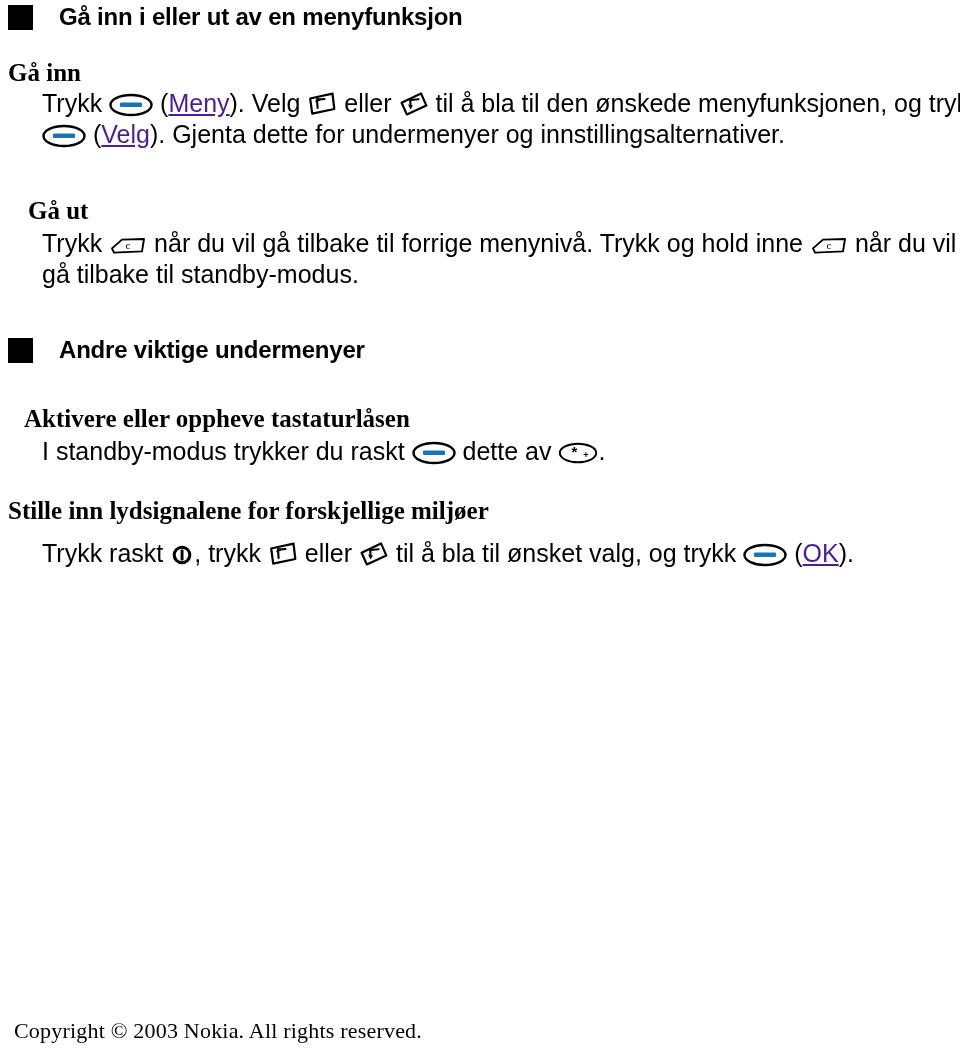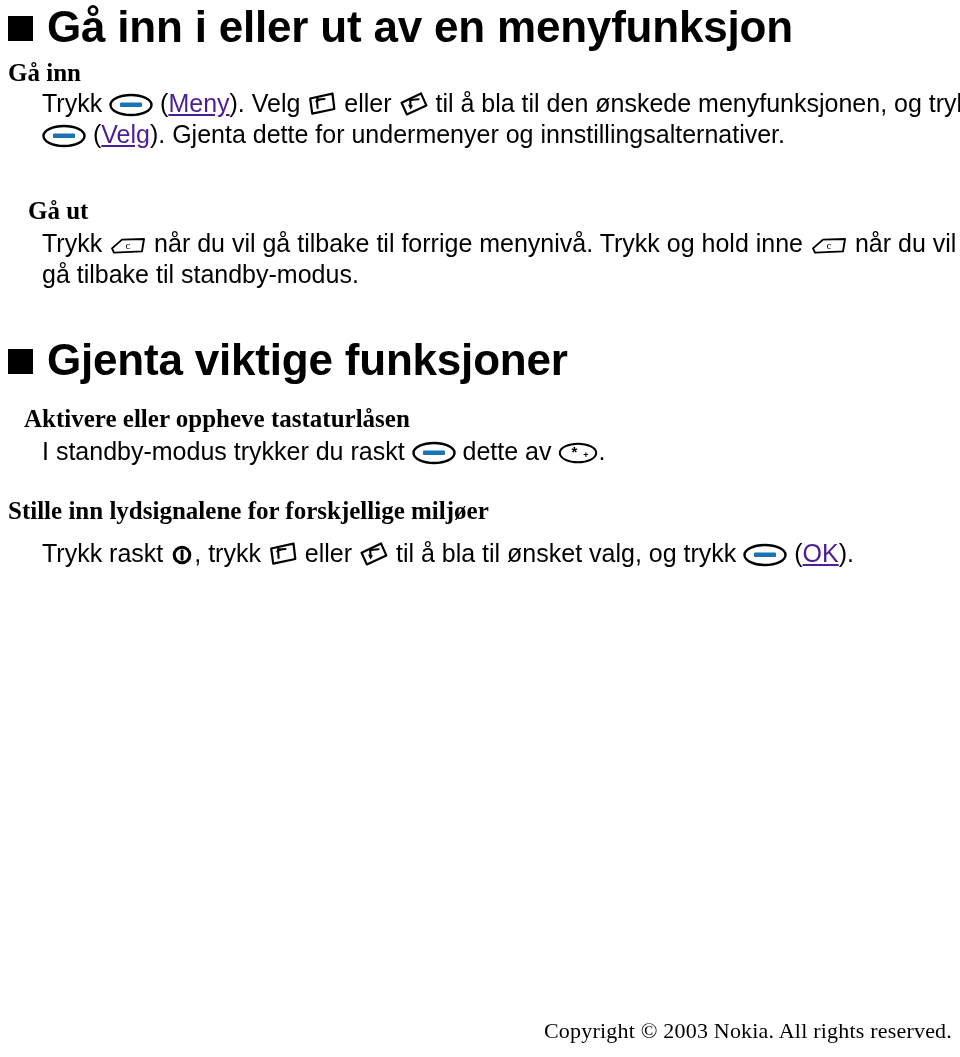--- a/index.html
+++ b/index.html
@@ -22,22 +22,22 @@
     width: 960px;
     height: 1057px;
     box-sizing: border-box;
     padding: 0;
   }
 
   
   .section-head {
     display: flex;
     align-items: center;
-    gap: 14px;
-    font-size: 44px;
+    gap: 26px;
+    font-size: 24px;
     font-weight: bold;
     letter-spacing: -0.2px;
     line-height: 1.05;
     color: #000;
   }
   .sq-bullet {
     display: inline-block;
     width: 25px;
     height: 25px;
     background: #000;
@@ -75,21 +75,21 @@
   #heading-1 { position: absolute; left: 8px; top: 4px; }
   #goin-head { position: absolute; left: 8px; top: 58px; }
   #goin-par  { position: absolute; left: 8px; top: 88px; width: 948px; }
   #goout-head{ position: absolute; left: 8px; top: 196px; margin-left: 20px; }
   #goout-par { position: absolute; left: 8px; top: 228px; width: 948px; }
   #heading-2 { position: absolute; left: 8px; top: 337px; }
   #lock-head { position: absolute; left: 24px; top: 404px; }
   #lock-par  { position: absolute; left: 8px; top: 436px; width: 948px; }
   #prof-head { position: absolute; left: 8px; top: 496px; }
   #prof-par  { position: absolute; left: 8px; top: 538px; width: 948px; }
-  #footer    { position: absolute; left: 8px; top: 1018px; width: 944px; text-align: right; }
+  #footer    { position: absolute; left: 14px; top: 1018px; width: 944px; }
 
   .footer-text {
     font-size: 22px;
     color: #000;
     font-family: "Liberation Serif", serif;
     letter-spacing: 0.2px;
   }
 
   
   .key {
@@ -136,21 +136,21 @@
           <path d="M3.0 13.4 L13.0 4.6 L35.0 4.0 L33.0 16.4 L5.0 17.6 Z" fill="#ffffff" stroke="#000000" stroke-width="1.9" stroke-linejoin="round"></path>
           <text x="19" y="14.4" font-family="Liberation Serif, serif" font-size="11" text-anchor="middle" fill="#000000">c</text>
         </svg></span><span> når du vil gå tilbake til forrige menynivå. Trykk og hold inne </span><span class="key"><svg width="38" height="22" viewBox="0 0 38 22">
           <path d="M3.0 13.4 L13.0 4.6 L35.0 4.0 L33.0 16.4 L5.0 17.6 Z" fill="#ffffff" stroke="#000000" stroke-width="1.9" stroke-linejoin="round"></path>
           <text x="19" y="14.4" font-family="Liberation Serif, serif" font-size="11" text-anchor="middle" fill="#000000">c</text>
         </svg></span><span> når du vil gå tilbake til standby-modus.</span>
   </div>
 
   <div id="heading-2" class="section-head">
     <span class="sq-bullet"></span>
-    <span>Gjenta viktige funksjoner</span>
+    <span>Andre viktige undermenyer</span>
   </div>
 
   <div id="lock-head" class="sub-head">Aktivere eller oppheve tastaturlåsen</div>
 
   <div id="lock-par" class="body-par indent">
     <span>I standby-modus trykker du raskt </span><span class="key"><svg width="44" height="24" viewBox="0 0 44 24">
           <ellipse cx="22" cy="12" rx="20.5" ry="10" fill="#ffffff" stroke="#000000" stroke-width="2.4"></ellipse>
           <rect x="11" y="9.5" width="22" height="4.6" rx="1" fill="#1874b4"></rect>
         </svg></span><span> dette av </span><span class="key"><svg width="40" height="24" viewBox="0 0 40 24">
           <ellipse cx="20" cy="12" rx="18.2" ry="9.3" fill="#ffffff" stroke="#000000" stroke-width="2.0"></ellipse>

